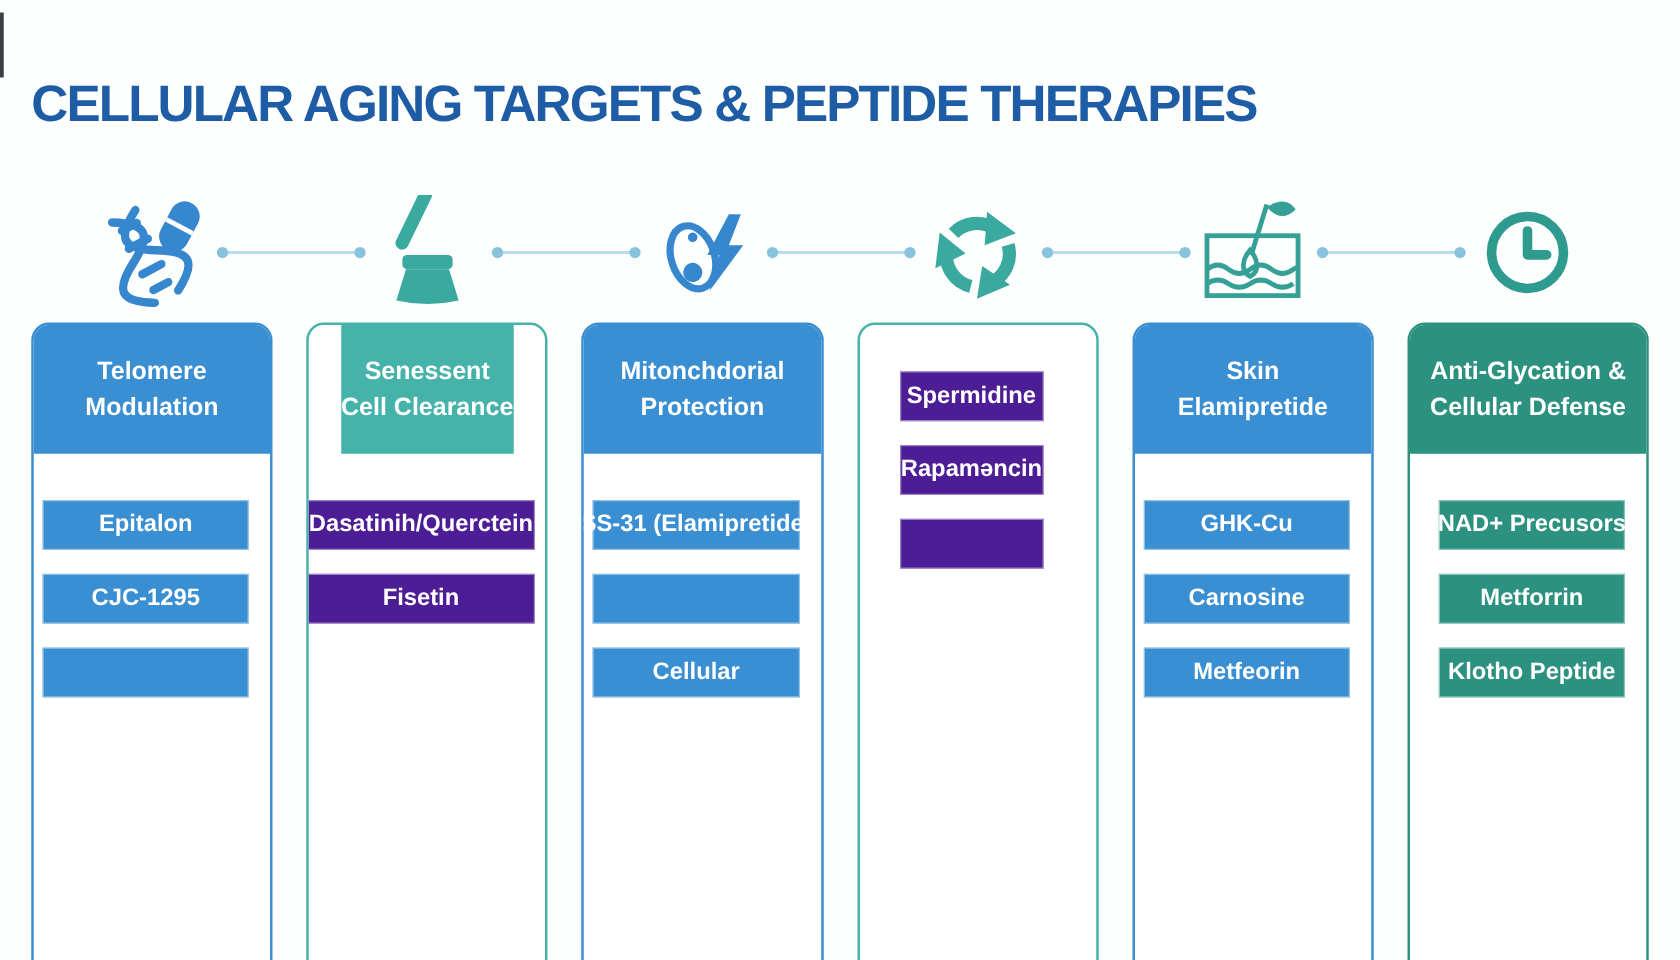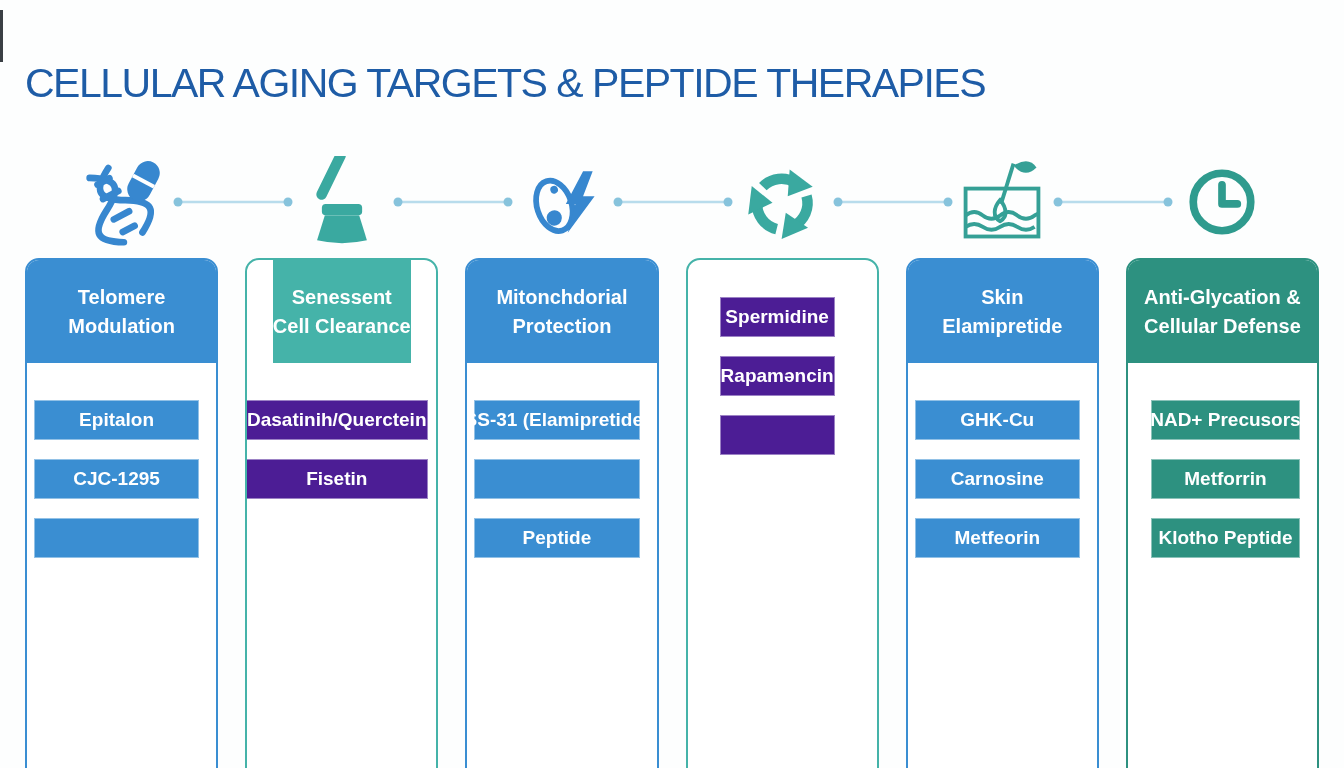--- a/index.html
+++ b/index.html
@@ -5,21 +5,21 @@
   html,body{margin:0;padding:0;}
   body{
     width:1344px;height:768px;overflow:hidden;position:relative;
     background:#fdfefe;
     font-family:"Liberation Sans", sans-serif;
     -webkit-font-smoothing:antialiased;
   }
   .edge-mark{position:absolute;left:0;top:10px;width:3px;height:52px;background:#3a3f44;}
   .title{
     margin:0;padding:58px 0 0 25px;
-    font-size:41px;font-weight:400;letter-spacing:-1.5px;
+    font-size:41px;font-weight:700;letter-spacing:-1.5px;
     color:#1e5ca6;line-height:50px;white-space:nowrap;
   }
   .icon-row{position:relative;height:94px;margin-top:47px;}
   .icon-row .connectors{position:absolute;left:0;top:0;width:1344px;height:94px;}
   .icon-cells{position:absolute;left:0;top:0;width:1344px;height:94px;display:flex;gap:27px;padding:0 25px;box-sizing:border-box;}
   .icon-cell{flex:1;display:flex;align-items:center;justify-content:center;}
   .cards{display:flex;gap:27px;padding:0 25px;box-sizing:border-box;margin-top:9px;}
   .card{
     flex:1;height:525px;background:#ffffff;border-radius:14px;
     border:2px solid #3a8ed2;box-sizing:border-box;overflow:hidden;
@@ -179,21 +179,21 @@
   </div>
 
   <div class="card theme-blue">
     <div class="card-header">
       <span>Mitonchdorial</span>
       <span>Protection</span>
     </div>
     <div class="pills">
       <div class="pill">SS-31 (Elamipretide)</div>
       <div class="pill"></div>
-      <div class="pill">Peptide</div>
+      <div class="pill">Cellular</div>
     </div>
   </div>
 
   <div class="card theme-teal">
     <div class="pills">
       <div class="pill">Spermidine</div>
       <div class="pill">Rapaməncin</div>
       <div class="pill"></div>
     </div>
   </div>

